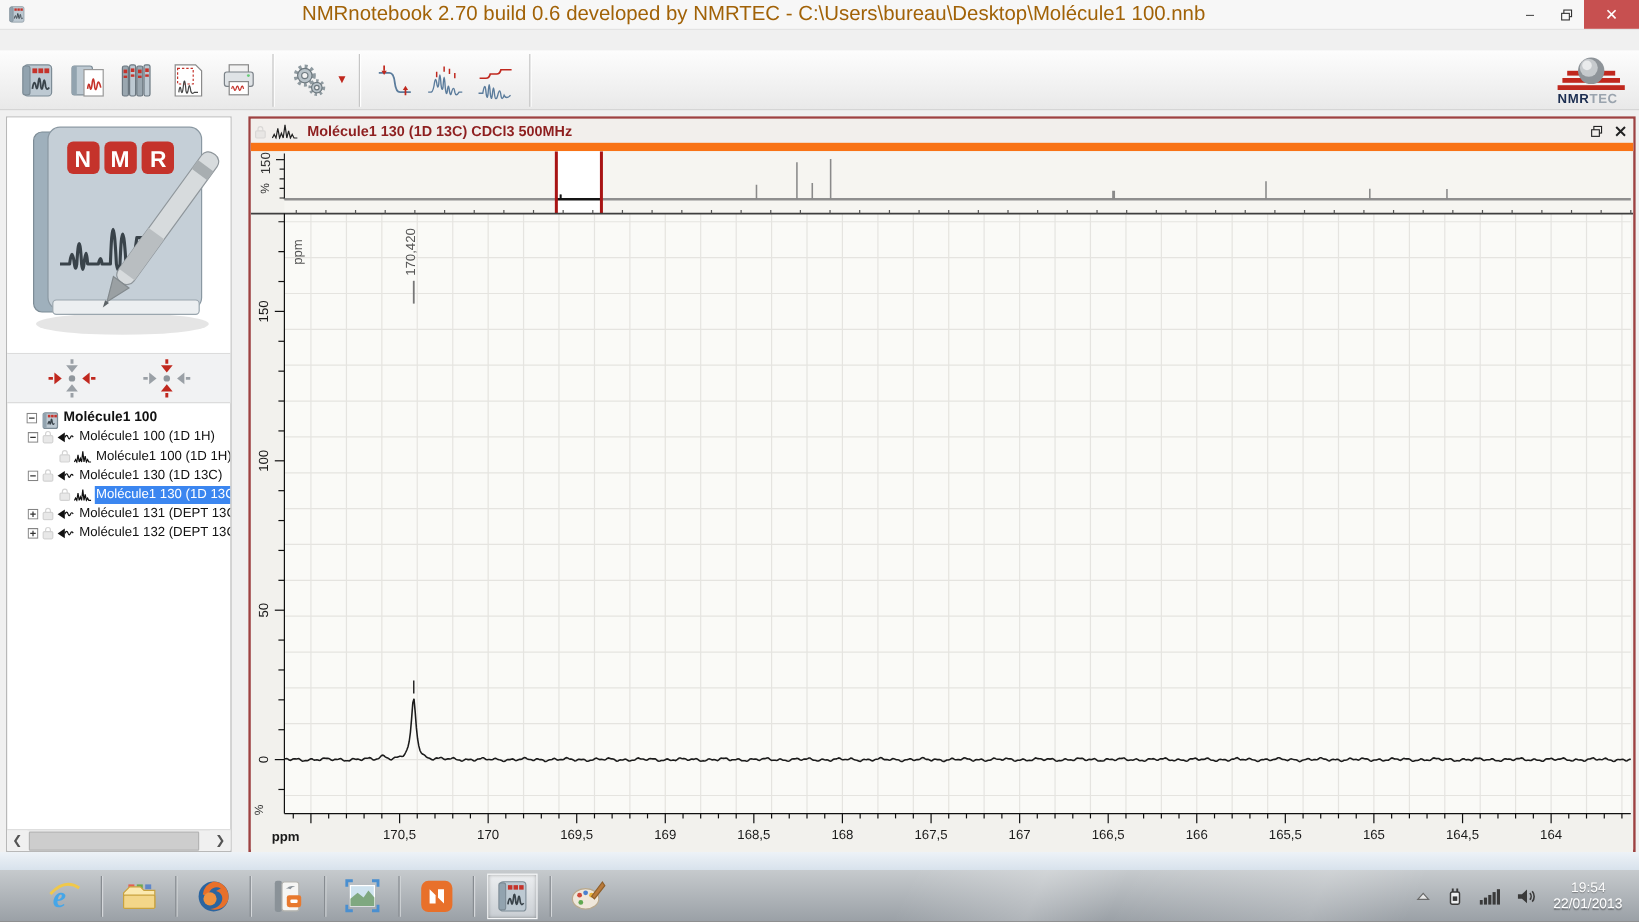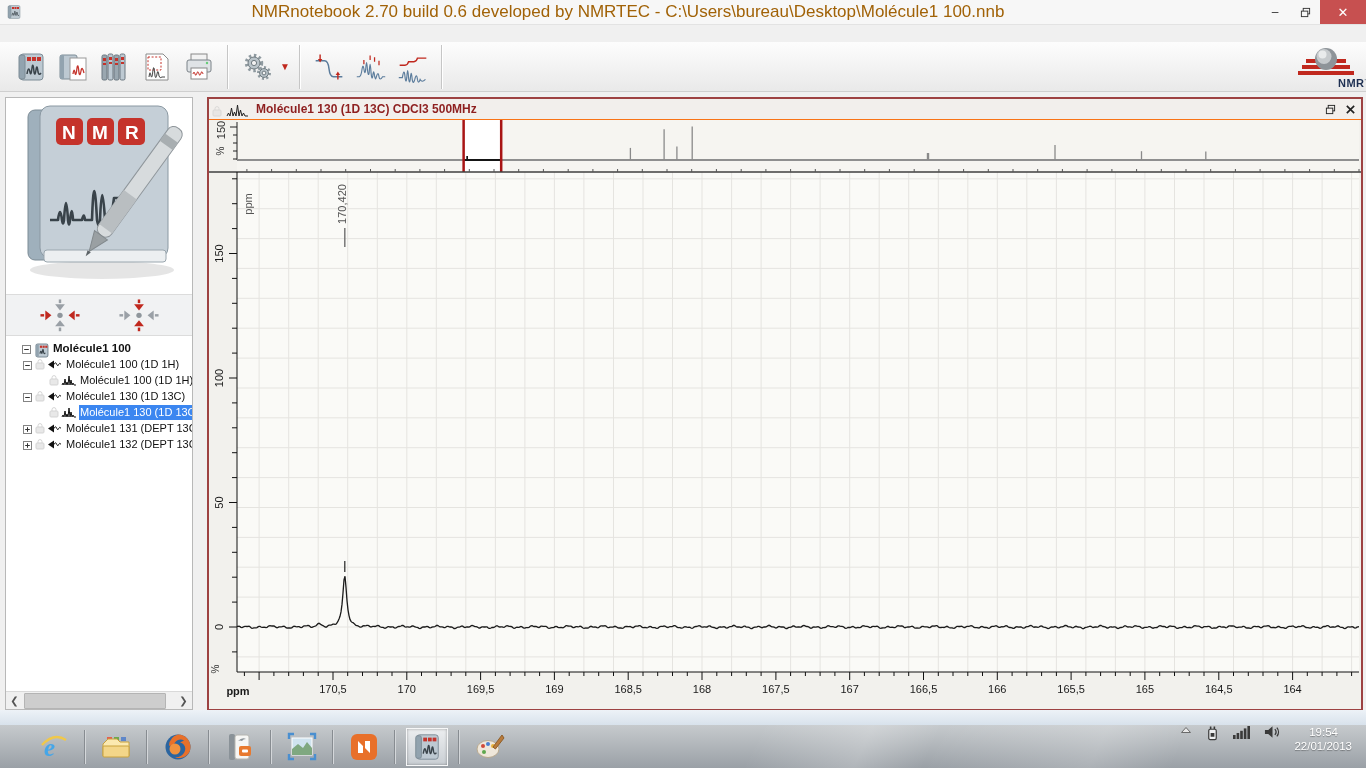--- a/index.html
+++ b/index.html
@@ -23,21 +23,21 @@
   .toolbar{position:absolute;left:0;top:42px;width:1366px;height:50px;
     background:linear-gradient(#fdfdfd,#e9e9e9);border-bottom:1px solid #cfcfcf;
     display:flex;align-items:center;padding-left:10px;box-sizing:border-box;}
   .tbtn{width:40px;height:42px;margin:0 1px;display:flex;align-items:center;justify-content:center;position:relative;}
   .tbtn svg{width:32px;height:32px;}
   .tb-arrow{width:14px;height:42px;display:flex;align-items:center;justify-content:center;
     color:#c0281e;font-size:10px;}
   .tsep{width:0;height:44px;border-left:1px solid #c6c6c6;border-right:1px solid #ffffff;margin:0 7px;}
   .nmrtec-logo{position:absolute;right:8px;top:3px;width:64px;height:44px;}
   .nmrtec-text{position:absolute;left:4px;bottom:0;font-size:11px;font-weight:bold;letter-spacing:.5px;}
-  .nmrtec-text .t1{color:#1d2f52;margin-left:40px;} .nmrtec-text .t2{color:#9aa4ae;font-weight:bold;}
+  .nmrtec-text .t1{color:#1d2f52;} .nmrtec-text .t2{color:#9aa4ae;font-weight:bold;}
   
   .workspace{position:absolute;left:0;top:92px;width:1366px;height:618px;background:#f0f0f0;}
   .left-panel{position:absolute;left:5px;top:5px;width:188px;height:613px;background:#fff;
     border:1px solid #b8b8b8;box-sizing:border-box;display:flex;flex-direction:column;}
   .logo-area{height:196px;position:relative;background:#fff;}
   .collapse-band{height:40px;background:#f1f2f3;border-top:1px solid #dcdcdc;border-bottom:1px solid #dcdcdc;
     display:flex;align-items:center;justify-content:space-around;padding:0 14px;}
   .collapse-btn{width:44px;height:32px;display:flex;align-items:center;justify-content:center;}
   .tree{flex:1;overflow:hidden;padding-top:4px;font-size:11px;}
   .trow{height:16px;display:flex;align-items:center;white-space:nowrap;}
@@ -50,40 +50,40 @@
   .trow.sel .tlabel{background:#3b86f0;color:#fff;}
   .hscroll{height:17px;background:#f0f0f0;border-top:1px solid #d9d9d9;position:relative;}
   .hs-arrow{position:absolute;top:0;width:17px;height:16px;display:flex;align-items:center;justify-content:center;
     font-size:10px;color:#555;background:#f0f0f0;}
   .hs-arrow.left{left:0;} .hs-arrow.right{right:0;}
   .hs-thumb{position:absolute;left:18px;top:1px;width:140px;height:14px;background:#cdcdcd;
     border:1px solid #b4b4b4;border-radius:1px;}
   
   .chart-window{position:absolute;left:207px;top:5px;width:1156px;height:613px;box-sizing:border-box;
     border:2px solid #9d4242;background:#f2f1ed;}
-  .chart-titlebar{height:20px;background:#f2efec;border-bottom:1px solid #f97316;display:flex;align-items:center;}
+  .chart-titlebar{height:20px;background:#f2efec;border-bottom:7px solid #f97316;display:flex;align-items:center;}
   .chart-titlebar .lock{width:10px;height:12px;margin:0 4px 0 3px;opacity:.45;}
   .chart-titlebar .spec{width:22px;height:13px;}
   .chart-title{font-size:12px;font-weight:bold;color:#8e1f1f;margin-left:8px;flex:1;}
   .chart-caps{display:flex;gap:9px;margin-right:5px;align-items:center;}
   .chart-caps svg{display:block;}
   #chart-canvas{display:block;}
   
   .bottom-frame{position:absolute;left:0;top:710px;width:1366px;height:15px;
     background:linear-gradient(#edf2f7,#d8e2ec);}
   .taskbar{position:absolute;left:0;top:725px;width:1366px;height:43px;
     background:linear-gradient(#c6cacd,#9aa0a6);}
   .taskbar:after{content:"";position:absolute;inset:0;pointer-events:none;
     background:linear-gradient(115deg,transparent 55%,rgba(255,255,255,.22) 63%,transparent 68%,rgba(255,255,255,.18) 80%,transparent 86%);}
   .tk-items{position:absolute;left:24px;top:0;height:43px;display:flex;align-items:center;}
   .tkbtn{width:40px;height:36px;margin:0 10px;display:flex;align-items:center;justify-content:center;position:relative;}
   .tkbtn svg{width:30px;height:30px;}
   .tkbtn.active{background:linear-gradient(#eceef0,#c9ced3);border:1px solid #f6f7f8;box-shadow:0 0 3px rgba(0,0,0,.35) inset;}
   .tksep{width:0;height:34px;border-left:1px solid #878c91;border-right:1px solid #d4d7da;}
-  .tray{position:absolute;right:10px;top:0;height:43px;display:flex;align-items:flex-start;gap:13px;z-index:2;}
+  .tray{position:absolute;right:10px;top:0;height:43px;display:flex;align-items:center;gap:13px;z-index:2;}
   .tray-icon{display:flex;align-items:center;}
   .clock{color:#fff;font-size:11.5px;text-align:right;line-height:14px;text-shadow:0 1px 1px rgba(0,0,0,.35);
     display:flex;flex-direction:column;align-items:flex-end;padding-right:4px;}
   .clock .time{padding-right:14px;}
 </style>
 </head>
 <body>
 
 <div class="screen">
 

